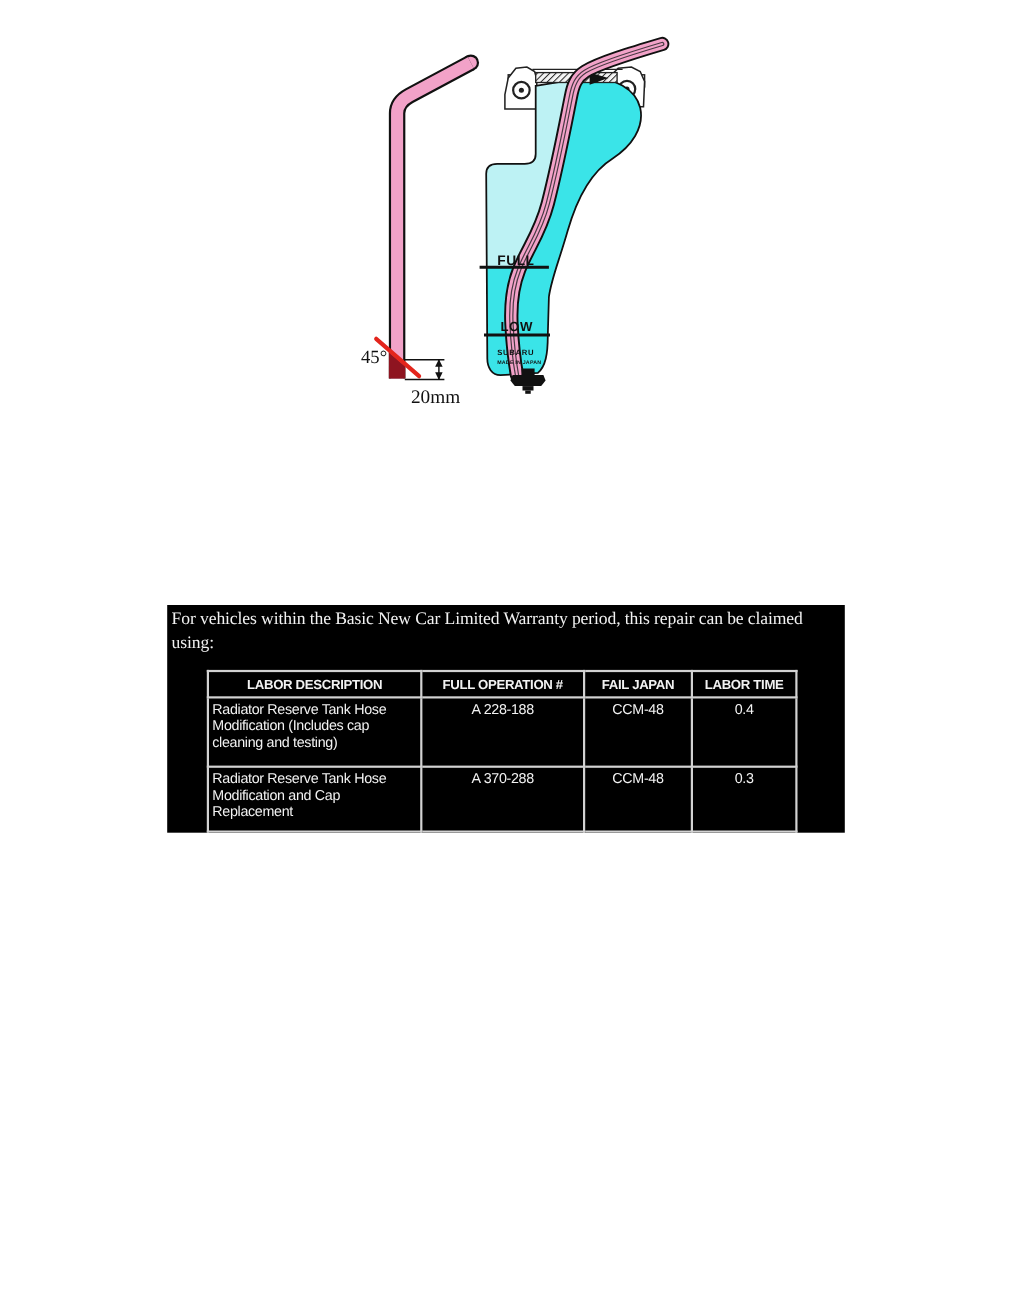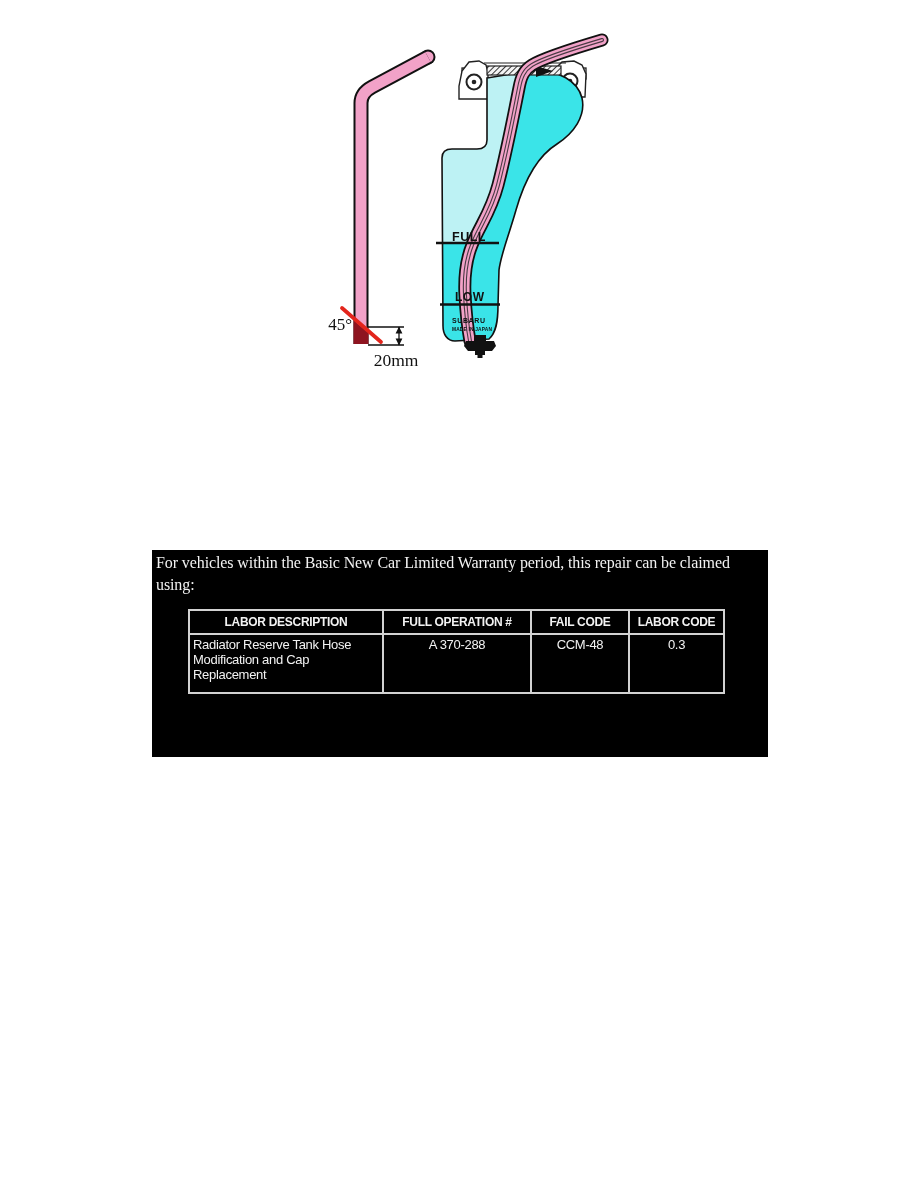--- a/index.html
+++ b/index.html
@@ -110,25 +110,31 @@
       <colgroup>
         <col class="col-desc">
           <col class="col-op">
           <col class="col-fail">
           <col class="col-time">
       </colgroup>
       <thead>
         <tr>
           <th>LABOR DESCRIPTION</th>
           <th>FULL OPERATION #</th>
-          <th>FAIL CODE</th>
-          <th>LABOR CODE</th>
+          <th>FAIL JAPAN</th>
+          <th>LABOR TIME</th>
         </tr>
       </thead>
       <tbody>
+        <tr class="r1">
+          <td>Radiator Reserve Tank Hose Modification (Includes cap cleaning and testing)</td>
+          <td class="c">A 228-188</td>
+          <td class="c">CCM-48</td>
+          <td class="c">0.4</td>
+        </tr>
         <tr class="r2">
           <td>Radiator Reserve Tank Hose Modification and Cap Replacement</td>
           <td class="c">A 370-288</td>
           <td class="c">CCM-48</td>
           <td class="c">0.3</td>
         </tr>
       </tbody>
     </table>
   </div>
 

